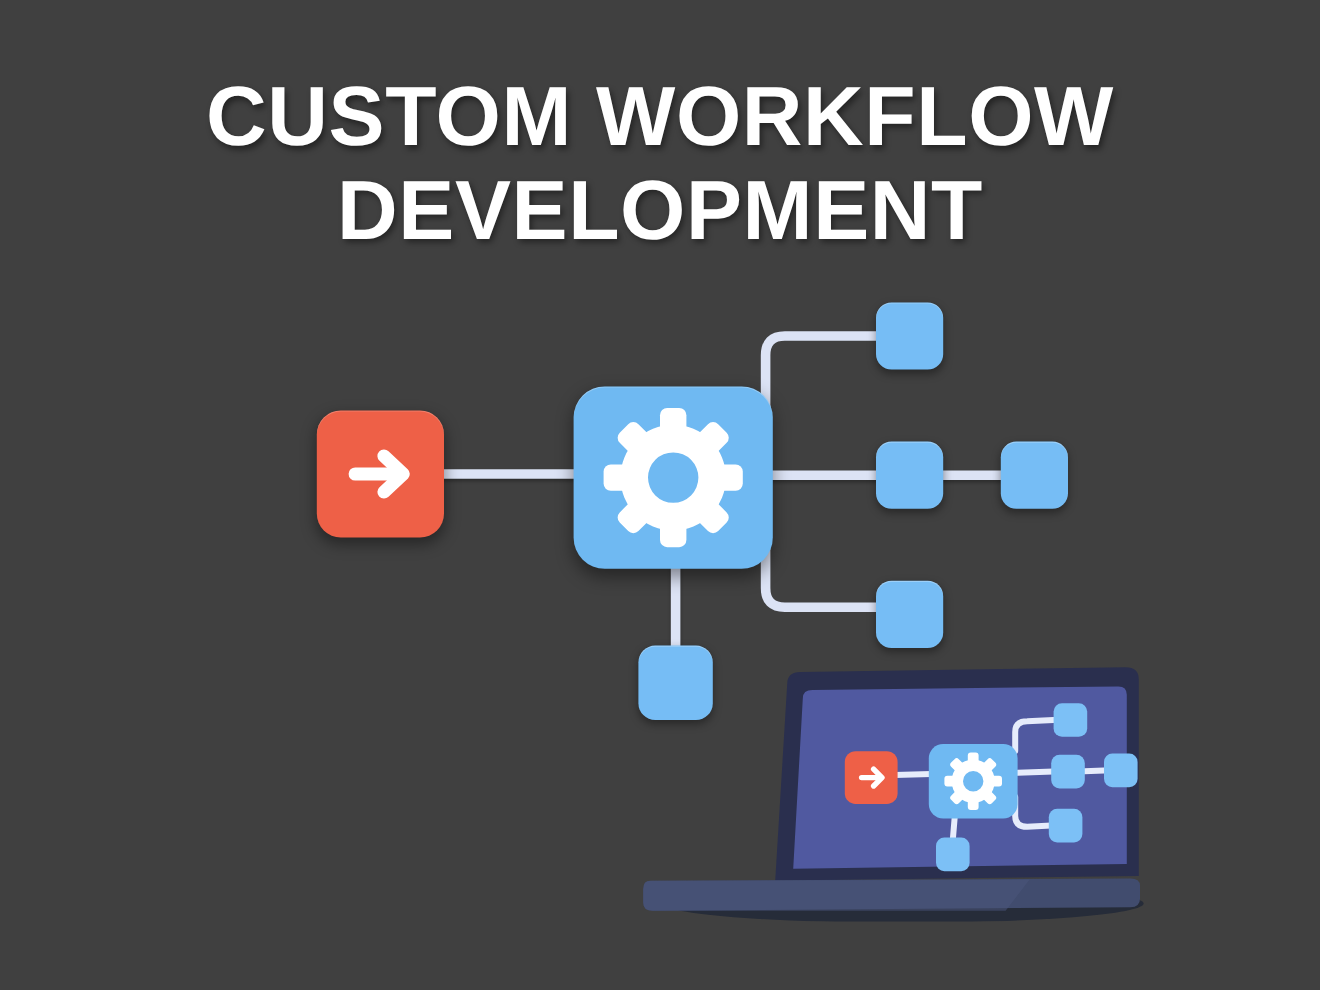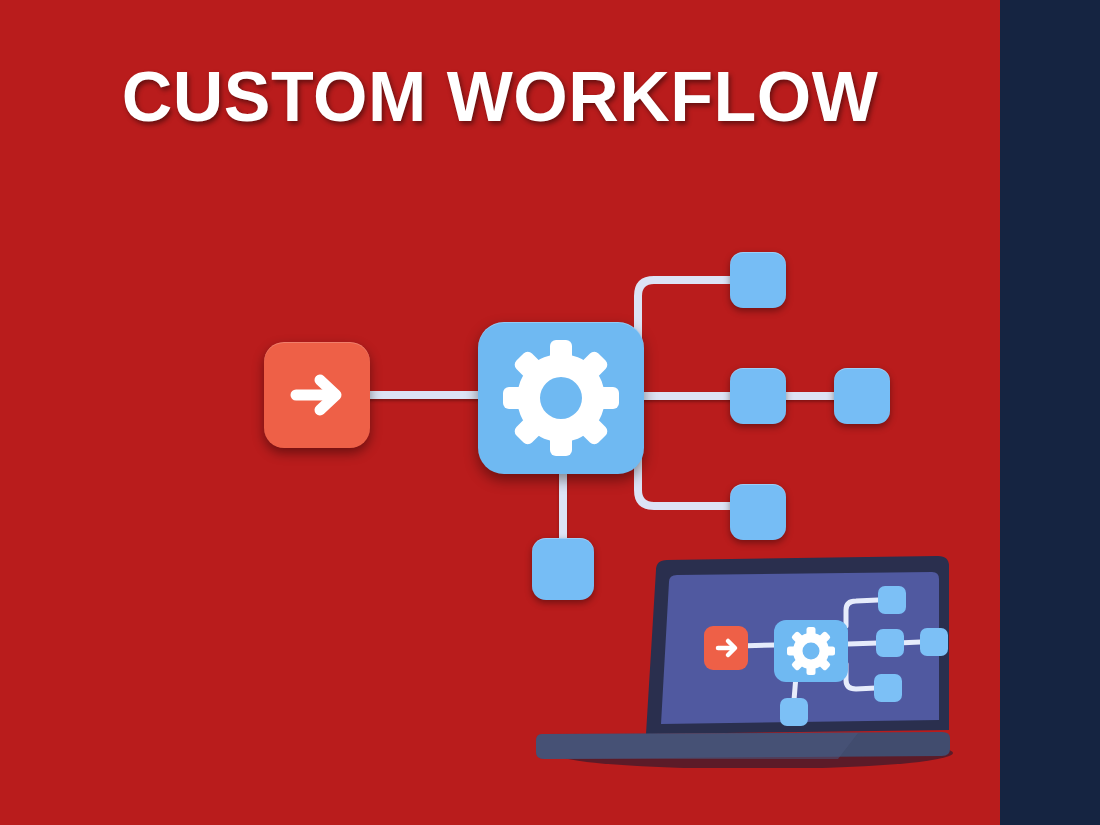--- a/index.html
+++ b/index.html
@@ -5,22 +5,22 @@
 <style>
   * { margin:0; padding:0; box-sizing:border-box; }
   html, body {
     width:1100px; height:825px;
     background:#152441;
     font-family:"Liberation Sans", sans-serif;
     overflow:hidden;
   }
   #poster {
     position:relative;
-    width:1000px; height:825px;
-    background:#b91c1c;
+    width:1100px; height:825px;
+    background:#404040;
   }
 
   
   .title-block {
     position:absolute;
     top:58px; left:0; right:0;
     text-align:center;
     user-select:none;
   }
   .title-line {
@@ -86,20 +86,21 @@
   #laptop { position:absolute; }
   #laptop svg { display:block; }
 </style>
 </head>
 <body>
 
 <div id="poster">
 
   <div class="title-block">
     <span class="title-line">CUSTOM WORKFLOW</span>
+    <span class="title-line">DEVELOPMENT</span>
   </div>
 
   <div id="diagram">
 
     <div class="link h" style="left:362px; top:391px; width:124px;"></div>
 
     <div class="link h" style="left:636px; top:392px; width:102px;"></div>
 
     <div class="link h" style="left:780px; top:392px; width:60px;"></div>
 

